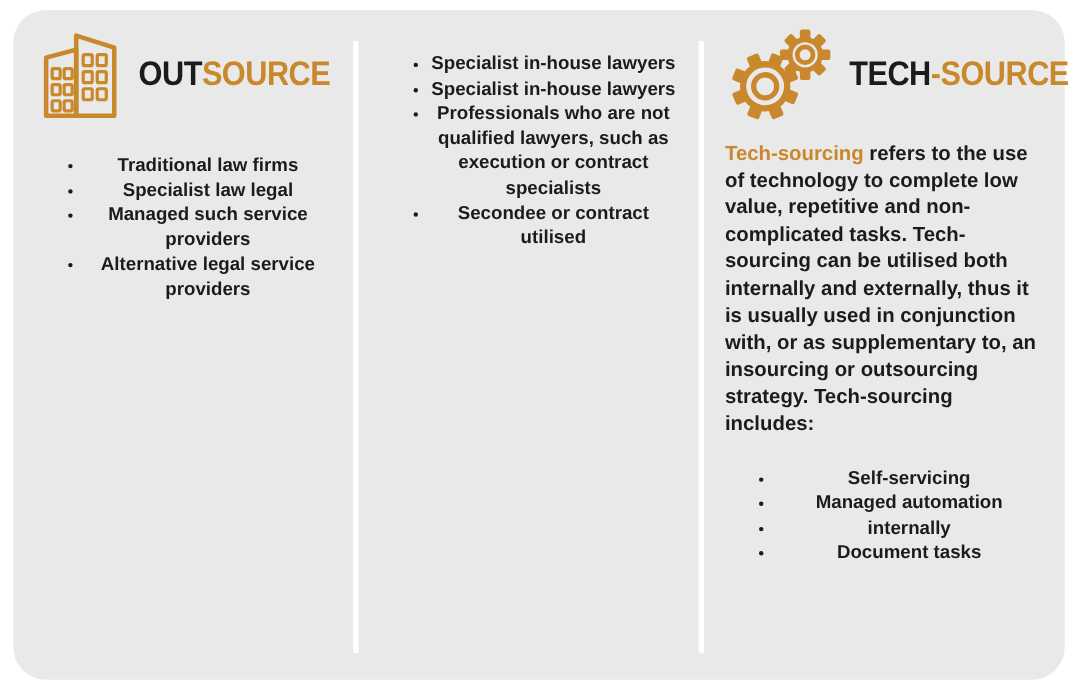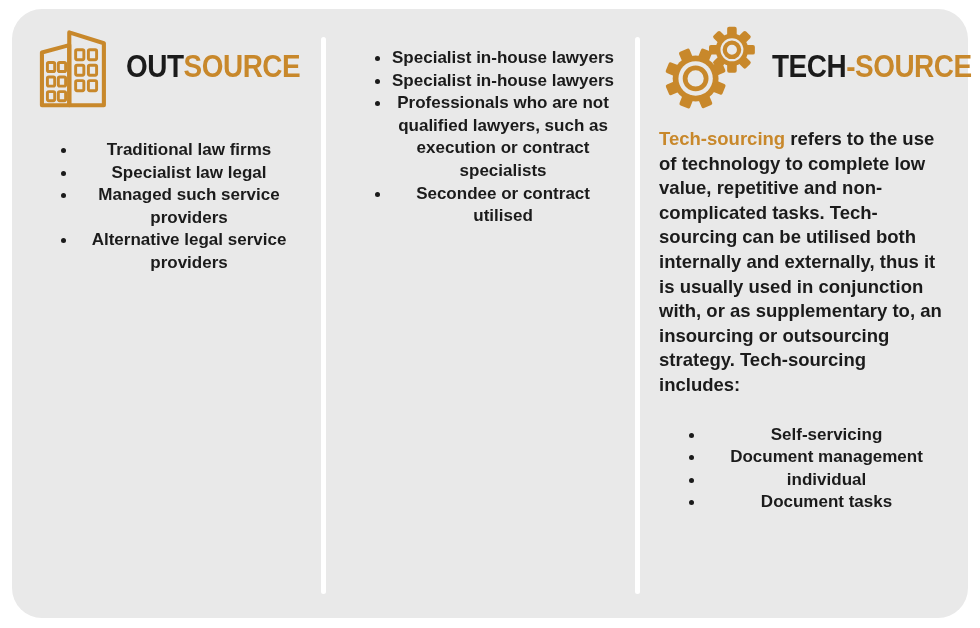--- a/index.html
+++ b/index.html
@@ -112,19 +112,19 @@
             <circle r="18" fill="#e9e9e9"></circle>
             <circle r="11" fill="none" stroke="#c8882b" stroke-width="5"></circle>
           </g>
         </svg>
       </span>
       <h2><span>TECH</span><span class="accent">-SOURCE</span></h2>
     </div>
     <p class="intro"><span class="lead">Tech-sourcing</span><span> refers to the use of technology to complete low value, repetitive and non-complicated tasks. Tech-sourcing can be utilised both internally and externally, thus it is usually used in conjunction with, or as supplementary to, an insourcing or outsourcing strategy. Tech-sourcing includes:</span></p>
     <ul>
       <li>Self-servicing</li>
-      <li>Document management</li>
-      <li>individual</li>
+      <li>Managed automation</li>
+      <li>internally</li>
       <li>Document tasks</li>
     </ul>
   </div>
 
 </div>
 
 </body></html>

